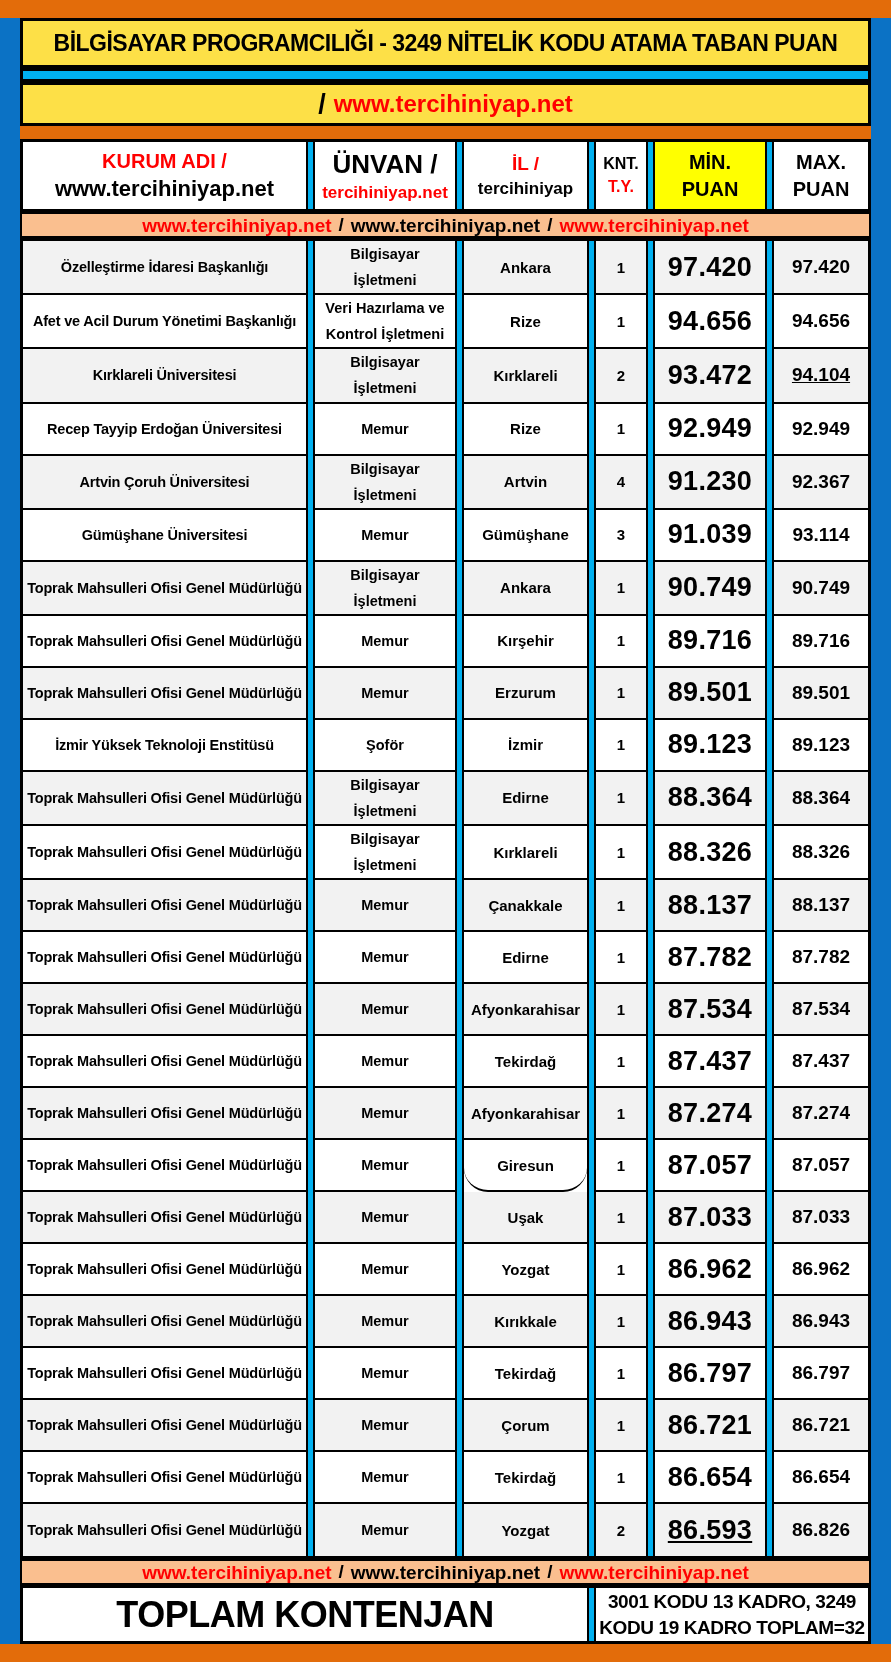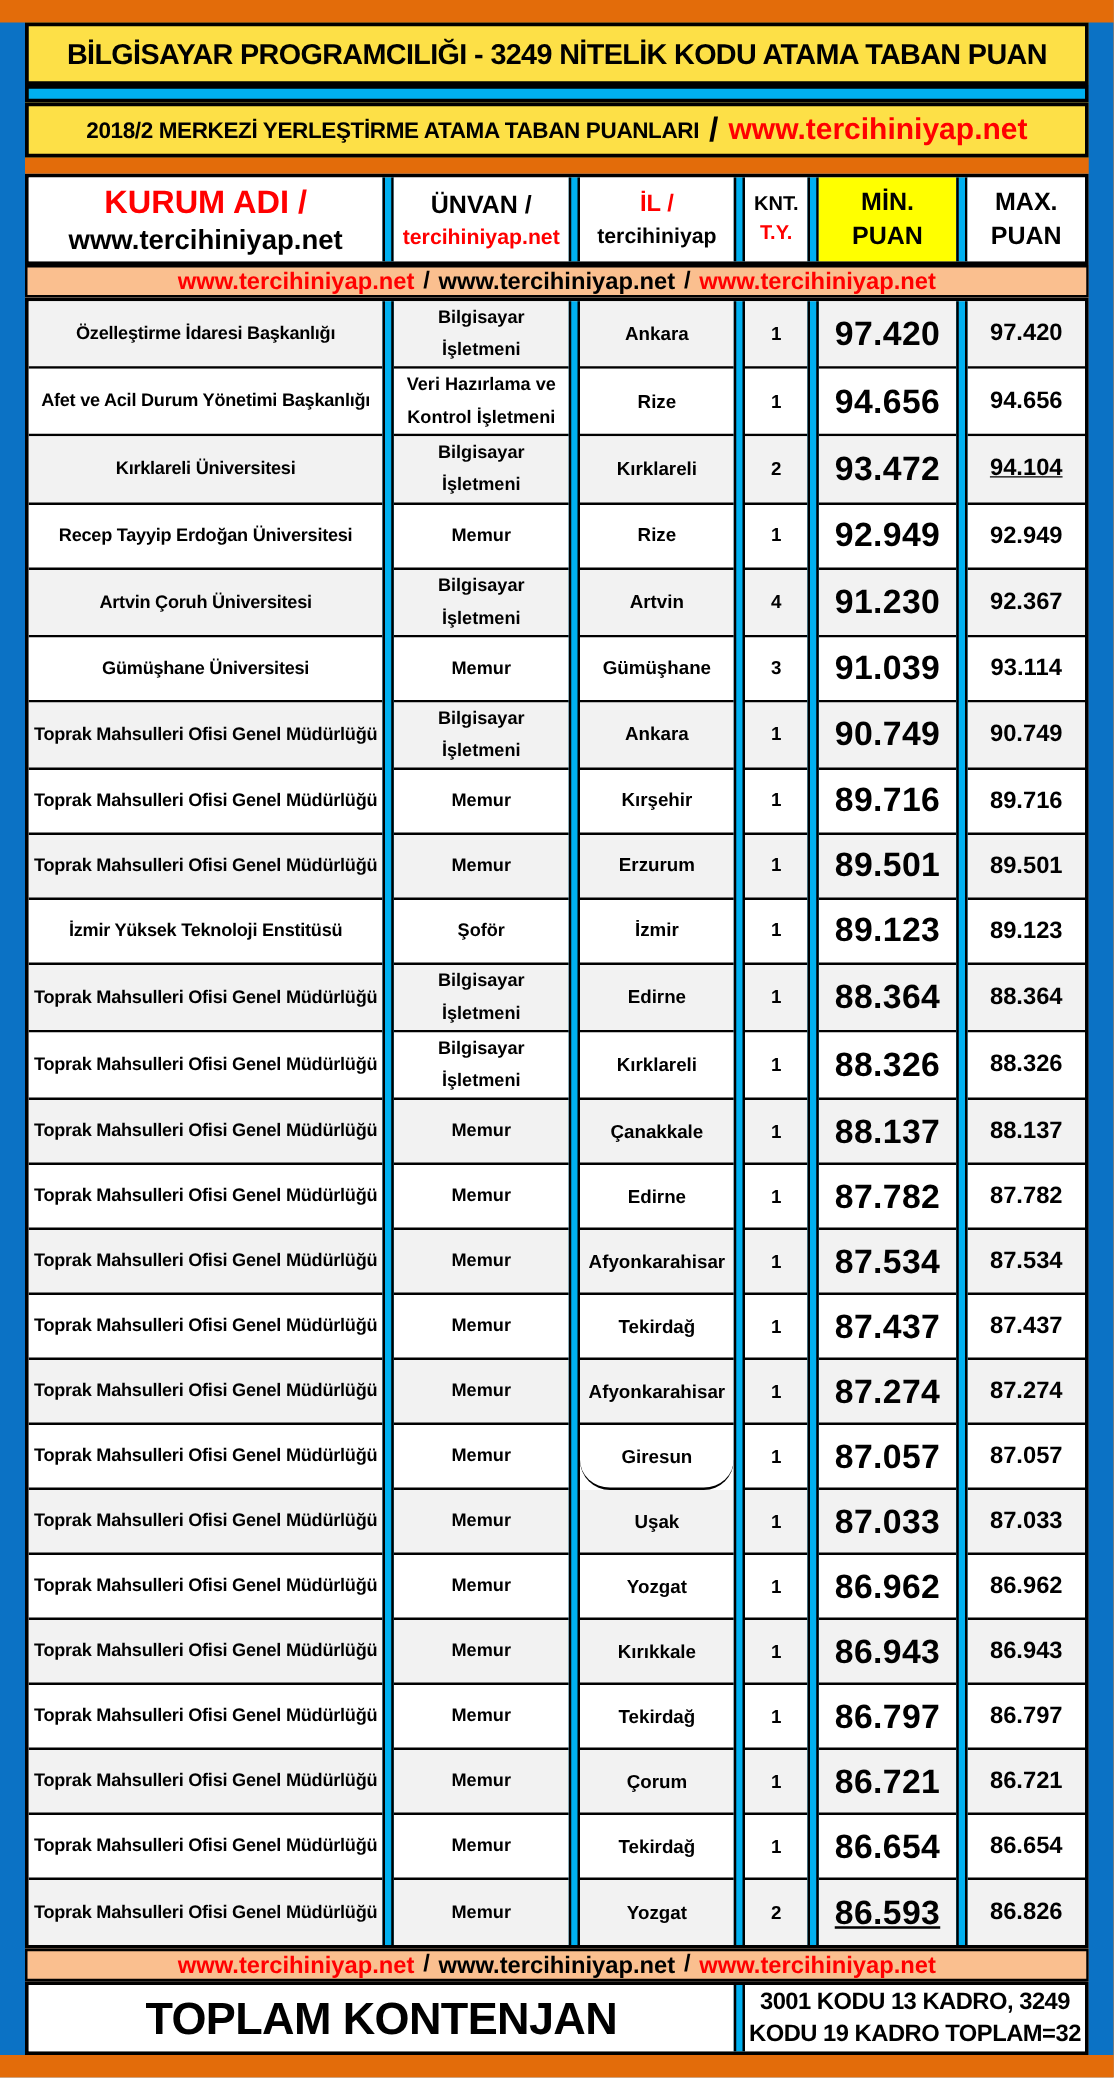--- a/index.html
+++ b/index.html
@@ -26,23 +26,23 @@
   .subtitle-slash{font-size:27px}
   .subtitle-site{font-size:24px;color:var(--red)}
   .orange-gap{height:13px;flex:0 0 auto}
 
   .grid-cols{grid-template-columns:283px 9px 140px 9px 123px 9px 50px 9px 110px 9px 94px}
   .header-grid{display:grid;height:73px;flex:0 0 auto;border:3px solid #000;background:#fff}
   .hcell{display:flex;flex-direction:column;align-items:center;justify-content:center;gap:7px;background:#fff;text-align:center}
   .hcell.min-col{background:var(--yellow)}
   .h-l1,.h-l2{line-height:1}
   .red{color:var(--red)}
-  .hcell.kurum-col .h-l1{font-size:26px}
+  .hcell.kurum-col .h-l1{font-size:20px}
   .hcell.kurum-col .h-l2{font-size:22px}
-  .hcell.unvan-col .h-l1{font-size:20px}
+  .hcell.unvan-col .h-l1{font-size:26px}
   .hcell.unvan-col .h-l2{font-size:17px}
   .hcell.il-col .h-l1{font-size:19px}
   .hcell.il-col .h-l2{font-size:17px}
   .hcell.knt-col .h-l1,.hcell.knt-col .h-l2{font-size:16px}
   .hcell.min-col .h-l1,.hcell.min-col .h-l2,
   .hcell.max-col .h-l1,.hcell.max-col .h-l2{font-size:20px}
 
   .vsep{background:var(--cyan);border-left:2px solid #000;border-right:2px solid #000}
 
   .peach-band{height:26px;flex:0 0 auto;background:var(--peach);border:2px solid #000;
@@ -78,21 +78,20 @@
 
     <div class="content">
 
       <div class="band title-band">
         <span>BİLGİSAYAR PROGRAMCILIĞI - 3249 NİTELİK KODU ATAMA TABAN PUAN</span>
       </div>
 
       <div class="cyan-band"></div>
 
       <div class="band subtitle-band">
-        <span class="subtitle-text">2018/2 MERKEZİ YERLEŞTİRME ATAMA TABAN PUANLARI</span>
         <span class="subtitle-slash">/</span>
         <span class="subtitle-site">www.tercihiniyap.net</span>
       </div>
 
       <div class="orange-gap"></div>
 
       <div class="header-grid grid-cols">
         <div class="hcell kurum-col" style="grid-column:1">
           <span class="h-l1 red">KURUM ADI /</span>
           <span class="h-l2">www.tercihiniyap.net</span>

